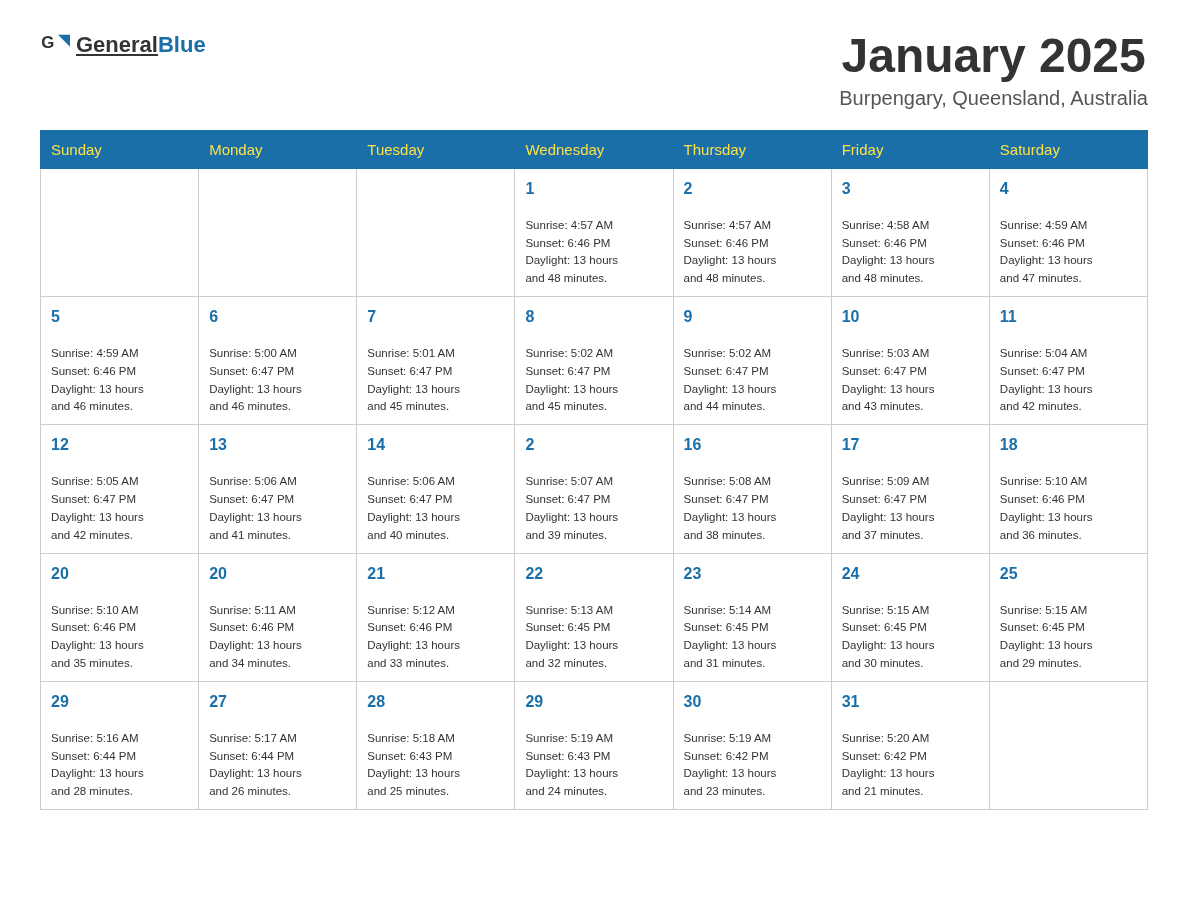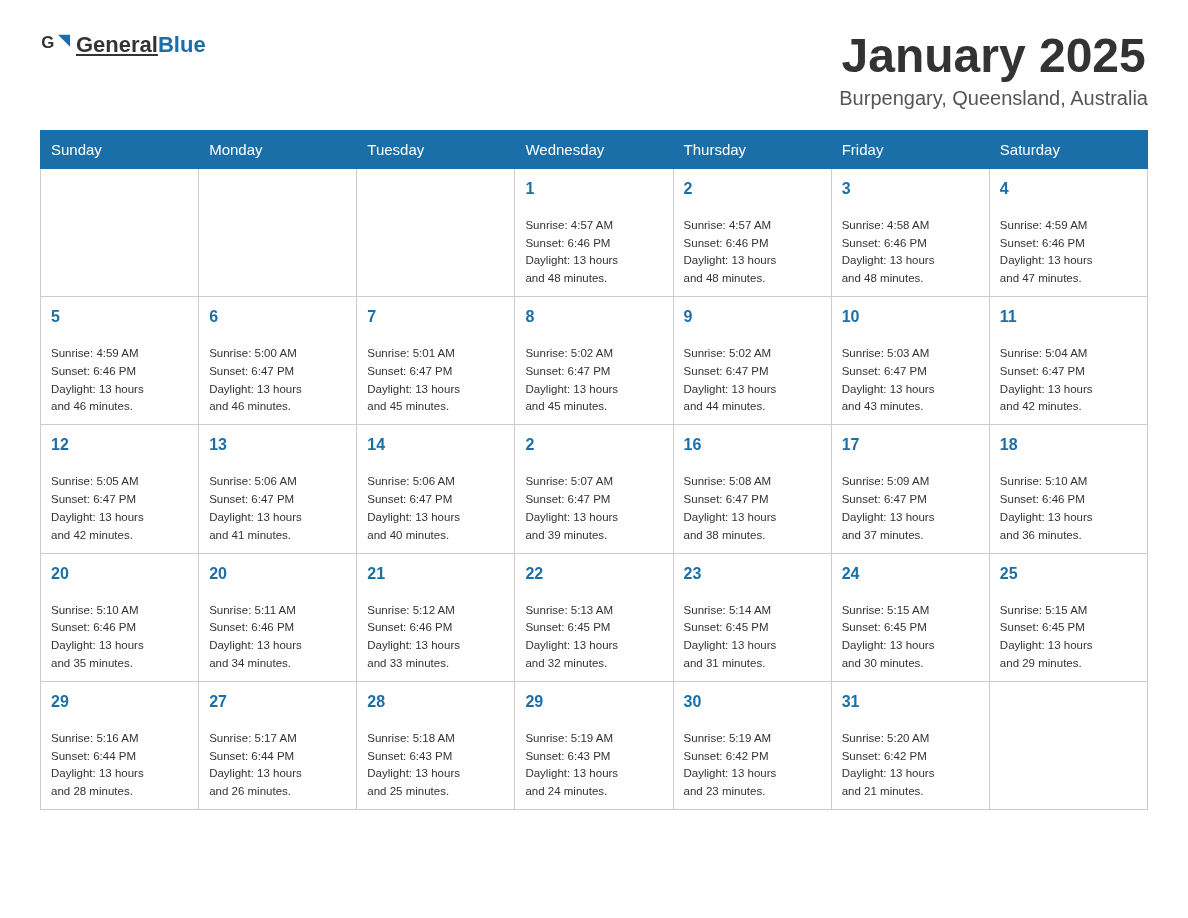--- a/index.html
+++ b/index.html
@@ -55,21 +55,21 @@
     }
     table {
       width: 100%;
       border-collapse: collapse;
       table-layout: fixed;
     }
     thead tr {
       background-color: #1a6fa8;
     }
     thead th {
-      color: #ffffff;
+      color: #fde047;
       font-size: 15px;
       font-weight: normal;
       padding: 10px 10px;
       text-align: left;
       border: 1px solid #1a6fa8;
     }
     tbody td {
       vertical-align: top;
       border: 1px solid #ccc;
       padding: 8px 10px;

